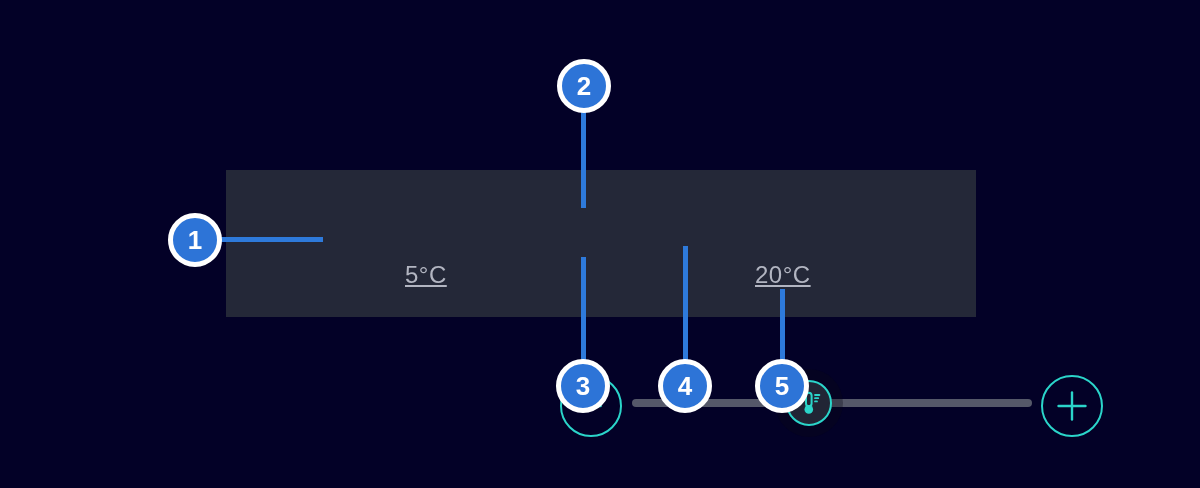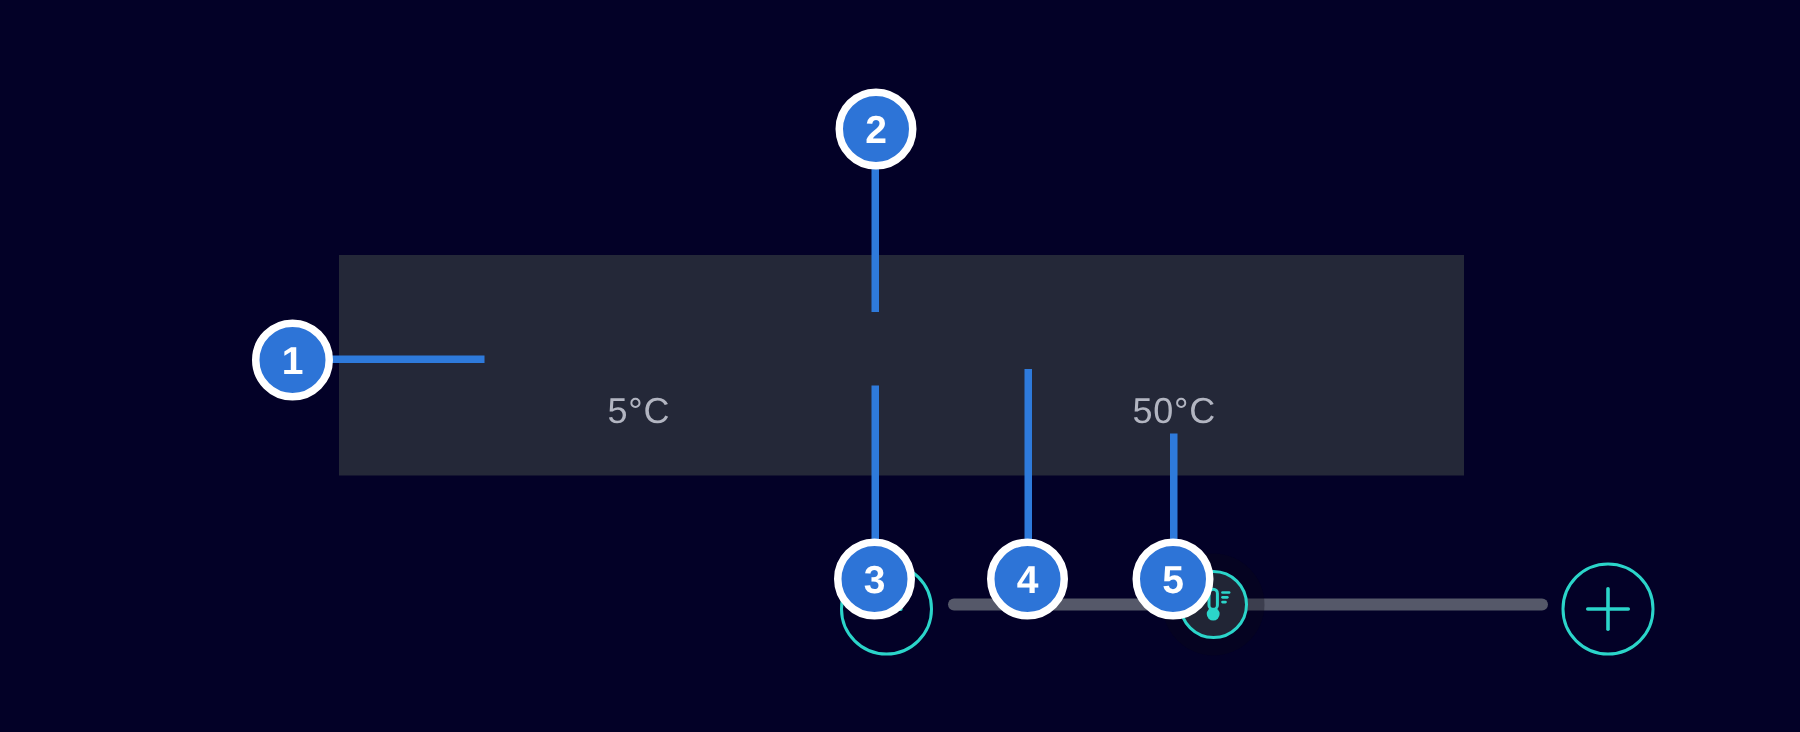--- a/index.html
+++ b/index.html
@@ -52,20 +52,21 @@
     display: flex; align-items: center; justify-content: center;
     cursor: grab;
   }
   .range-label {
     position: absolute;
     top: 261px;
     font-size: 24px;
     color: #b2b5c1;
     letter-spacing: 0.5px;
     white-space: nowrap;
+    text-decoration: underline;
   }
   .label-min { left: 405px; }
   .label-max { left: 755px; }
   
   .c-line { position: absolute; background: #2e7adb; }
   .badge {
     position: absolute;
     box-sizing: content-box;
     width: 44px; height: 44px;
     border: 5px solid #ffffff;
@@ -121,21 +122,21 @@
       <span>
         <svg width="30" height="30" viewBox="0 0 30 30">
           <line x1="15" y1="1.5" x2="15" y2="28.5" stroke="#2bd5ca" stroke-width="2.4" stroke-linecap="round"></line>
           <line x1="1.5" y1="15" x2="28.5" y2="15" stroke="#2bd5ca" stroke-width="2.4" stroke-linecap="round"></line>
         </svg>
       </span>
     </button>
   </div>
 
   <span class="range-label label-min">5°C</span>
-  <span class="range-label label-max">50°C</span>
+  <span class="range-label label-max">20°C</span>
 
   <div class="c-line line-1"></div>
   <div class="c-line line-2"></div>
   <div class="c-line line-3"></div>
   <div class="c-line line-4"></div>
   <div class="c-line line-5"></div>
 
   <div class="badge badge-1">
     <span>1</span>
   </div>

